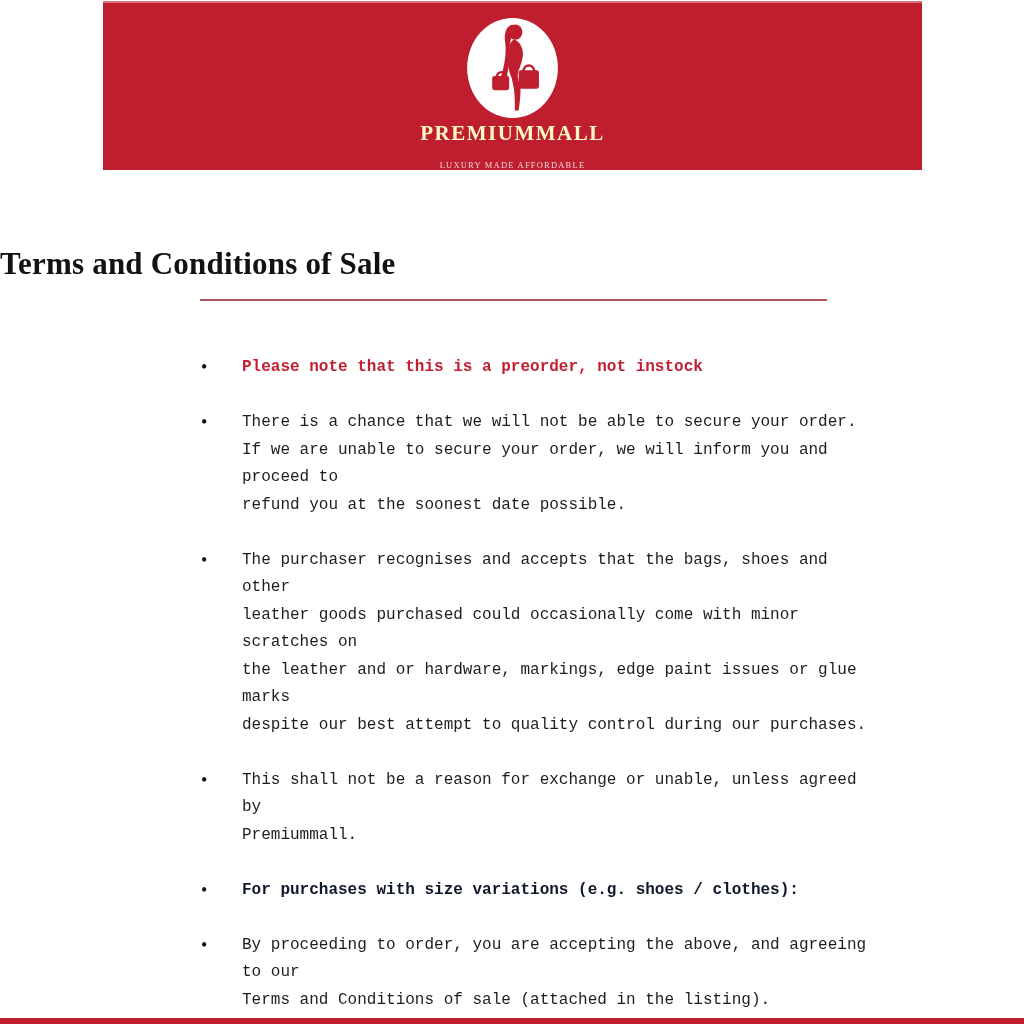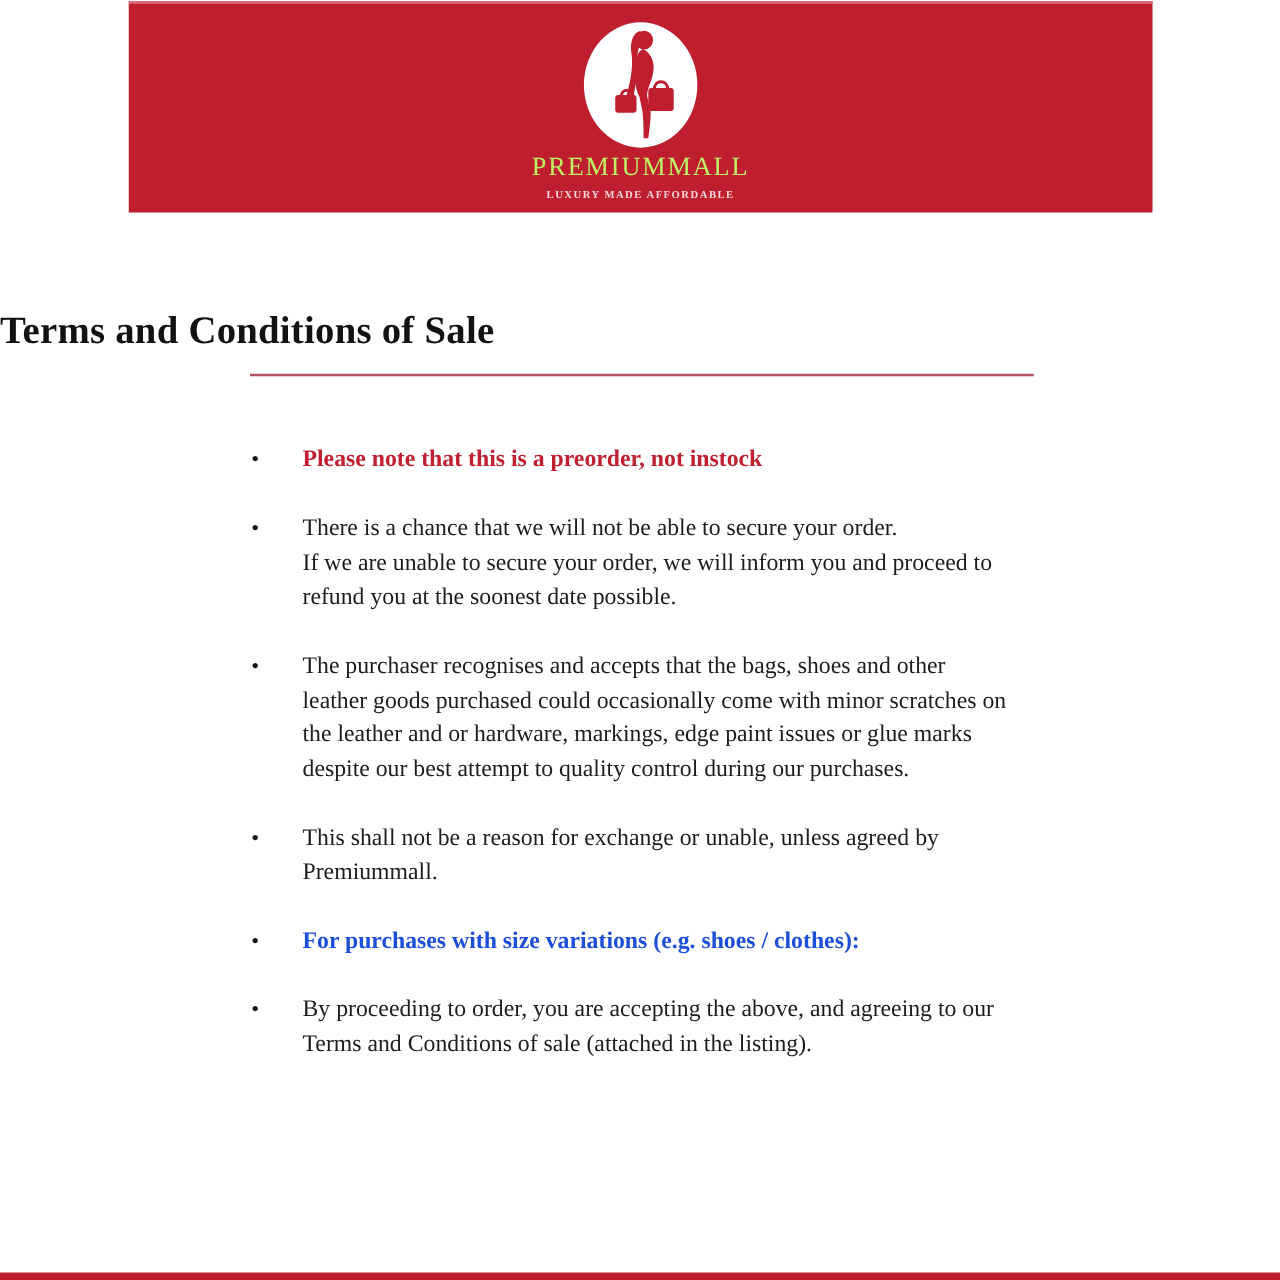--- a/index.html
+++ b/index.html
@@ -13,26 +13,26 @@
   
   .banner {
     position:absolute; left:103px; top:1px; width:819px; height:169px;
     background:#be1e2d; border-top:2px solid #d8737a;
     display:flex; flex-direction:column; align-items:center;
   }
   .logo-ellipse {
     margin-top:13px; width:95px; height:104px; flex:none;
   }
   .brand-name {
-    margin-top:2px; color:#bef264; font-size:21px; letter-spacing:1.5px;
-    font-weight:400; line-height:1.05; white-space:nowrap;
+    margin-top:2px; color:#fef9c3; font-size:21px; letter-spacing:1.5px;
+    font-weight:700; line-height:1.05; white-space:nowrap;
   }
   .brand-tagline {
-    margin-top:6px; color:rgba(255,255,255,0.82); font-size:8.5px;
-    letter-spacing:1.2px; font-weight:700; white-space:nowrap;
+    margin-top:16px; color:rgba(255,255,255,0.82); font-size:8.5px;
+    letter-spacing:1.2px; font-weight:400; white-space:nowrap;
   }
 
   
   .doc-title {
     position:absolute; top:246px; left:0; width:100%;
     text-align:left; font-size:31px; font-weight:bold; color:#121212;
     letter-spacing:0.2px;
   }
   .title-rule {
     position:absolute; top:299px; left:200px; width:627px; height:2px;
@@ -42,21 +42,21 @@
     position:absolute; top:354px; left:201px; width:680px;
     list-style:none;
   }
   .term-item {
     display:flex; align-items:flex-start; margin-bottom:27.5px;
   }
   .term-marker {
     flex:none; width:41px; font-size:18px; line-height:27.5px; color:#111111;
   }
   .term-text {
-    flex:1; font-size:19px; line-height:27.5px; color:#1d1d1d;
+    flex:1; font-size:16px; line-height:27.5px; color:#1d1d1d;font-family:Liberation Mono, monospace;
   }
   .term-heading {
     font-weight:bold; white-space:pre-line;
   }
   .term-body {
     white-space:pre-line;
   }
 
   
   .bottom-strip {
@@ -133,21 +133,21 @@
     <span class="term-text">
       
       <span class="term-body">This shall not be a reason for exchange or unable, unless agreed by
 Premiummall.</span>
     </span>
   </li>
 
   <li class="term-item">
     <span class="term-marker">•</span>
     <span class="term-text">
-      <span class="term-heading" style="color: #1d4ed8;">For purchases with size variations (e.g. shoes / clothes):
+      <span class="term-heading" style="color: #0f172a;">For purchases with size variations (e.g. shoes / clothes):
 </span>
     </span>
   </li>
 
   <li class="term-item">
     <span class="term-marker">•</span>
     <span class="term-text">
       
       <span class="term-body">By proceeding to order, you are accepting the above, and agreeing to our
 Terms and Conditions of sale (attached in the listing).</span>

